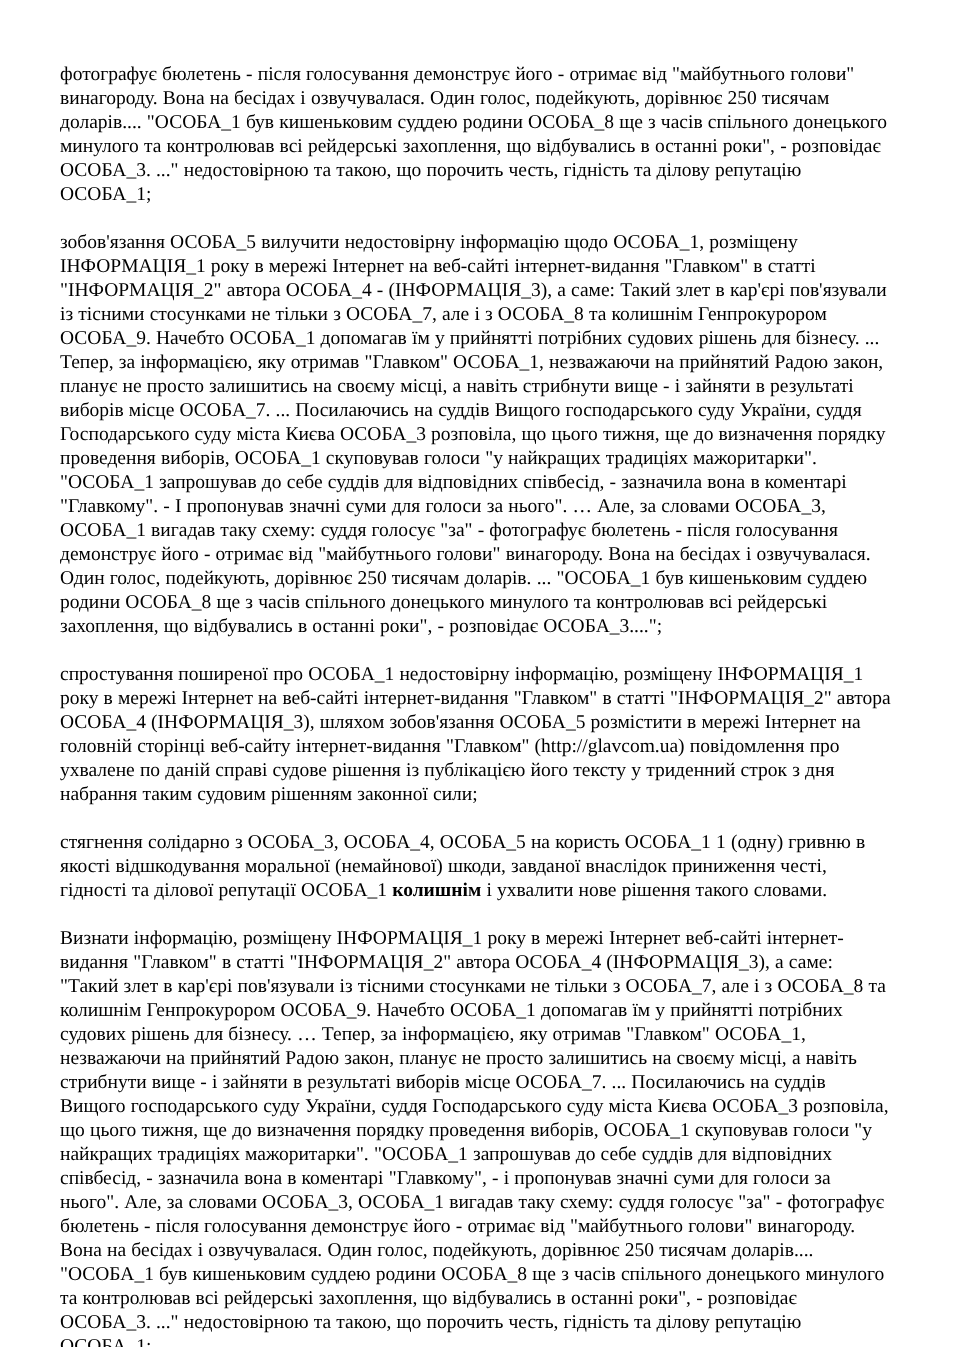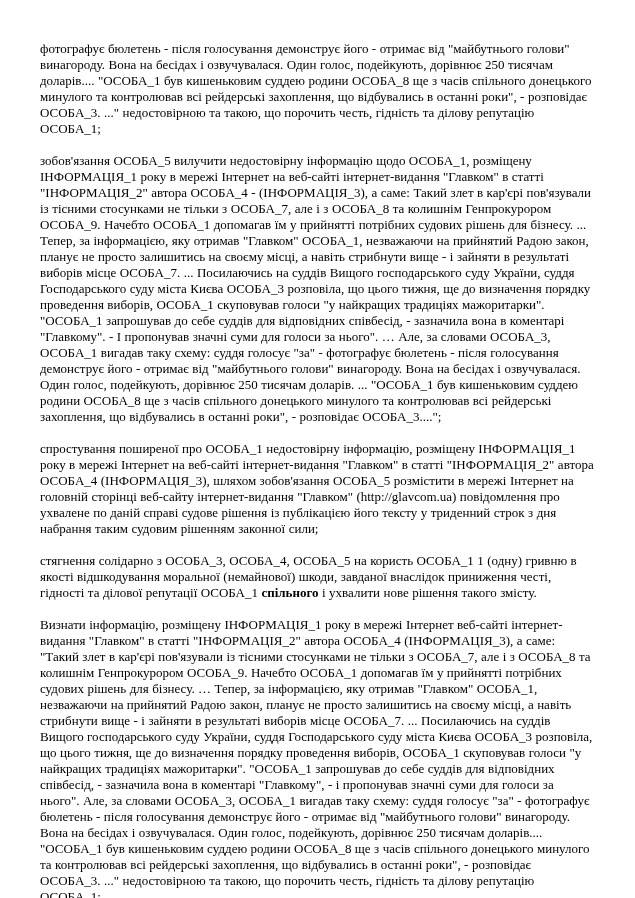--- a/index.html
+++ b/index.html
@@ -33,17 +33,17 @@
 </head>
 <body>
 
 <div class="page">
   <p class="para">фотографує бюлетень - після голосування демонструє його - отримає від "майбутнього голови" винагороду. Вона на бесідах і озвучувалася. Один голос, подейкують, дорівнює 250 тисячам доларів.... "ОСОБА_1 був кишеньковим суддею родини ОСОБА_8 ще з часів спільного донецького минулого та контролював всі рейдерські захоплення, що відбувались в останні роки", - розповідає ОСОБА_3. ..." недостовірною та такою, що порочить честь, гідність та ділову репутацію ОСОБА_1;</p>
 
   <p class="para">зобов'язання ОСОБА_5 вилучити недостовірну інформацію щодо ОСОБА_1, розміщену ІНФОРМАЦІЯ_1 року в мережі Інтернет на веб-сайті інтернет-видання "Главком" в статті "ІНФОРМАЦІЯ_2" автора ОСОБА_4 -  (ІНФОРМАЦІЯ_3), а саме: Такий злет в кар'єрі пов'язували із тісними стосунками не тільки з ОСОБА_7, але і з ОСОБА_8 та колишнім Генпрокурором ОСОБА_9. Начебто ОСОБА_1 допомагав їм у прийнятті потрібних судових рішень для бізнесу. ... Тепер, за інформацією, яку отримав "Главком" ОСОБА_1, незважаючи на прийнятий Радою закон, планує не просто залишитись на своєму місці, а навіть стрибнути вище - і зайняти в результаті виборів місце ОСОБА_7. ... Посилаючись на суддів Вищого господарського суду України, суддя Господарського суду міста Києва ОСОБА_3 розповіла, що цього тижня, ще до визначення порядку проведення виборів, ОСОБА_1 скуповував голоси "у найкращих традиціях мажоритарки". "ОСОБА_1 запрошував до себе суддів для відповідних співбесід, - зазначила вона в коментарі "Главкому". - І пропонував значні суми для голоси за нього". … Але, за словами ОСОБА_3, ОСОБА_1 вигадав таку схему: суддя голосує "за" - фотографує бюлетень - після голосування демонструє його - отримає від "майбутнього голови" винагороду. Вона на бесідах і озвучувалася. Один голос, подейкують, дорівнює 250 тисячам доларів. ... "ОСОБА_1 був кишеньковим суддею родини ОСОБА_8 ще з часів спільного донецького минулого та контролював всі рейдерські захоплення, що відбувались в останні роки", - розповідає ОСОБА_3....";</p>
 
   <p class="para">спростування поширеної про ОСОБА_1 недостовірну інформацію, розміщену ІНФОРМАЦІЯ_1 року в мережі Інтернет на веб-сайті інтернет-видання "Главком" в статті "ІНФОРМАЦІЯ_2" автора ОСОБА_4 (ІНФОРМАЦІЯ_3), шляхом зобов'язання ОСОБА_5 розмістити в мережі Інтернет на головній сторінці веб-сайту інтернет-видання "Главком" (http://glavcom.ua) повідомлення про ухвалене по даній справі судове рішення із публікацією його тексту у триденний строк з дня набрання таким судовим рішенням законної сили;</p>
 
-  <p class="para"><span>стягнення солідарно з ОСОБА_3, ОСОБА_4, ОСОБА_5 на користь ОСОБА_1 1 (одну) гривню в якості відшкодування моральної (немайнової) шкоди, завданої внаслідок приниження честі, гідності та ділової репутації ОСОБА_1 </span><b>спільного</b><span> і ухвалити нове рішення такого змісту.</span></p>
+  <p class="para"><span>стягнення солідарно з ОСОБА_3, ОСОБА_4, ОСОБА_5 на користь ОСОБА_1 1 (одну) гривню в якості відшкодування моральної (немайнової) шкоди, завданої внаслідок приниження честі, гідності та ділової репутації ОСОБА_1 </span><b>колишнім</b><span> і ухвалити нове рішення такого словами.</span></p>
 
 
   <p class="para">Визнати  інформацію, розміщену ІНФОРМАЦІЯ_1 року в мережі Інтернет веб-сайті інтернет-видання "Главком" в статті "ІНФОРМАЦІЯ_2" автора ОСОБА_4 (ІНФОРМАЦІЯ_3), а саме: "Такий злет в кар'єрі пов'язували із тісними стосунками не тільки з ОСОБА_7, але і з ОСОБА_8 та колишнім Генпрокурором ОСОБА_9. Начебто ОСОБА_1 допомагав їм у прийнятті потрібних судових рішень для бізнесу. … Тепер, за інформацією, яку отримав "Главком" ОСОБА_1, незважаючи на прийнятий Радою закон, планує не просто залишитись на своєму місці, а навіть стрибнути вище - і зайняти в результаті виборів місце ОСОБА_7. ... Посилаючись на суддів Вищого господарського суду України, суддя Господарського суду міста Києва ОСОБА_3 розповіла, що цього тижня, ще до визначення порядку проведення виборів, ОСОБА_1 скуповував голоси "у найкращих традиціях мажоритарки". "ОСОБА_1 запрошував до себе суддів для відповідних співбесід, - зазначила вона в коментарі "Главкому", - і пропонував значні суми для голоси за нього". Але, за словами ОСОБА_3, ОСОБА_1 вигадав таку схему: суддя голосує "за" - фотографує бюлетень - після голосування демонструє його - отримає від "майбутнього голови" винагороду. Вона на бесідах і озвучувалася. Один голос, подейкують, дорівнює 250 тисячам доларів.... "ОСОБА_1 був кишеньковим суддею родини ОСОБА_8 ще з часів спільного донецького минулого та контролював всі рейдерські захоплення, що відбувались в останні роки", - розповідає ОСОБА_3. ..." недостовірною та такою, що порочить честь, гідність та ділову репутацію ОСОБА_1;</p>
 </div>
 
 </body></html>

